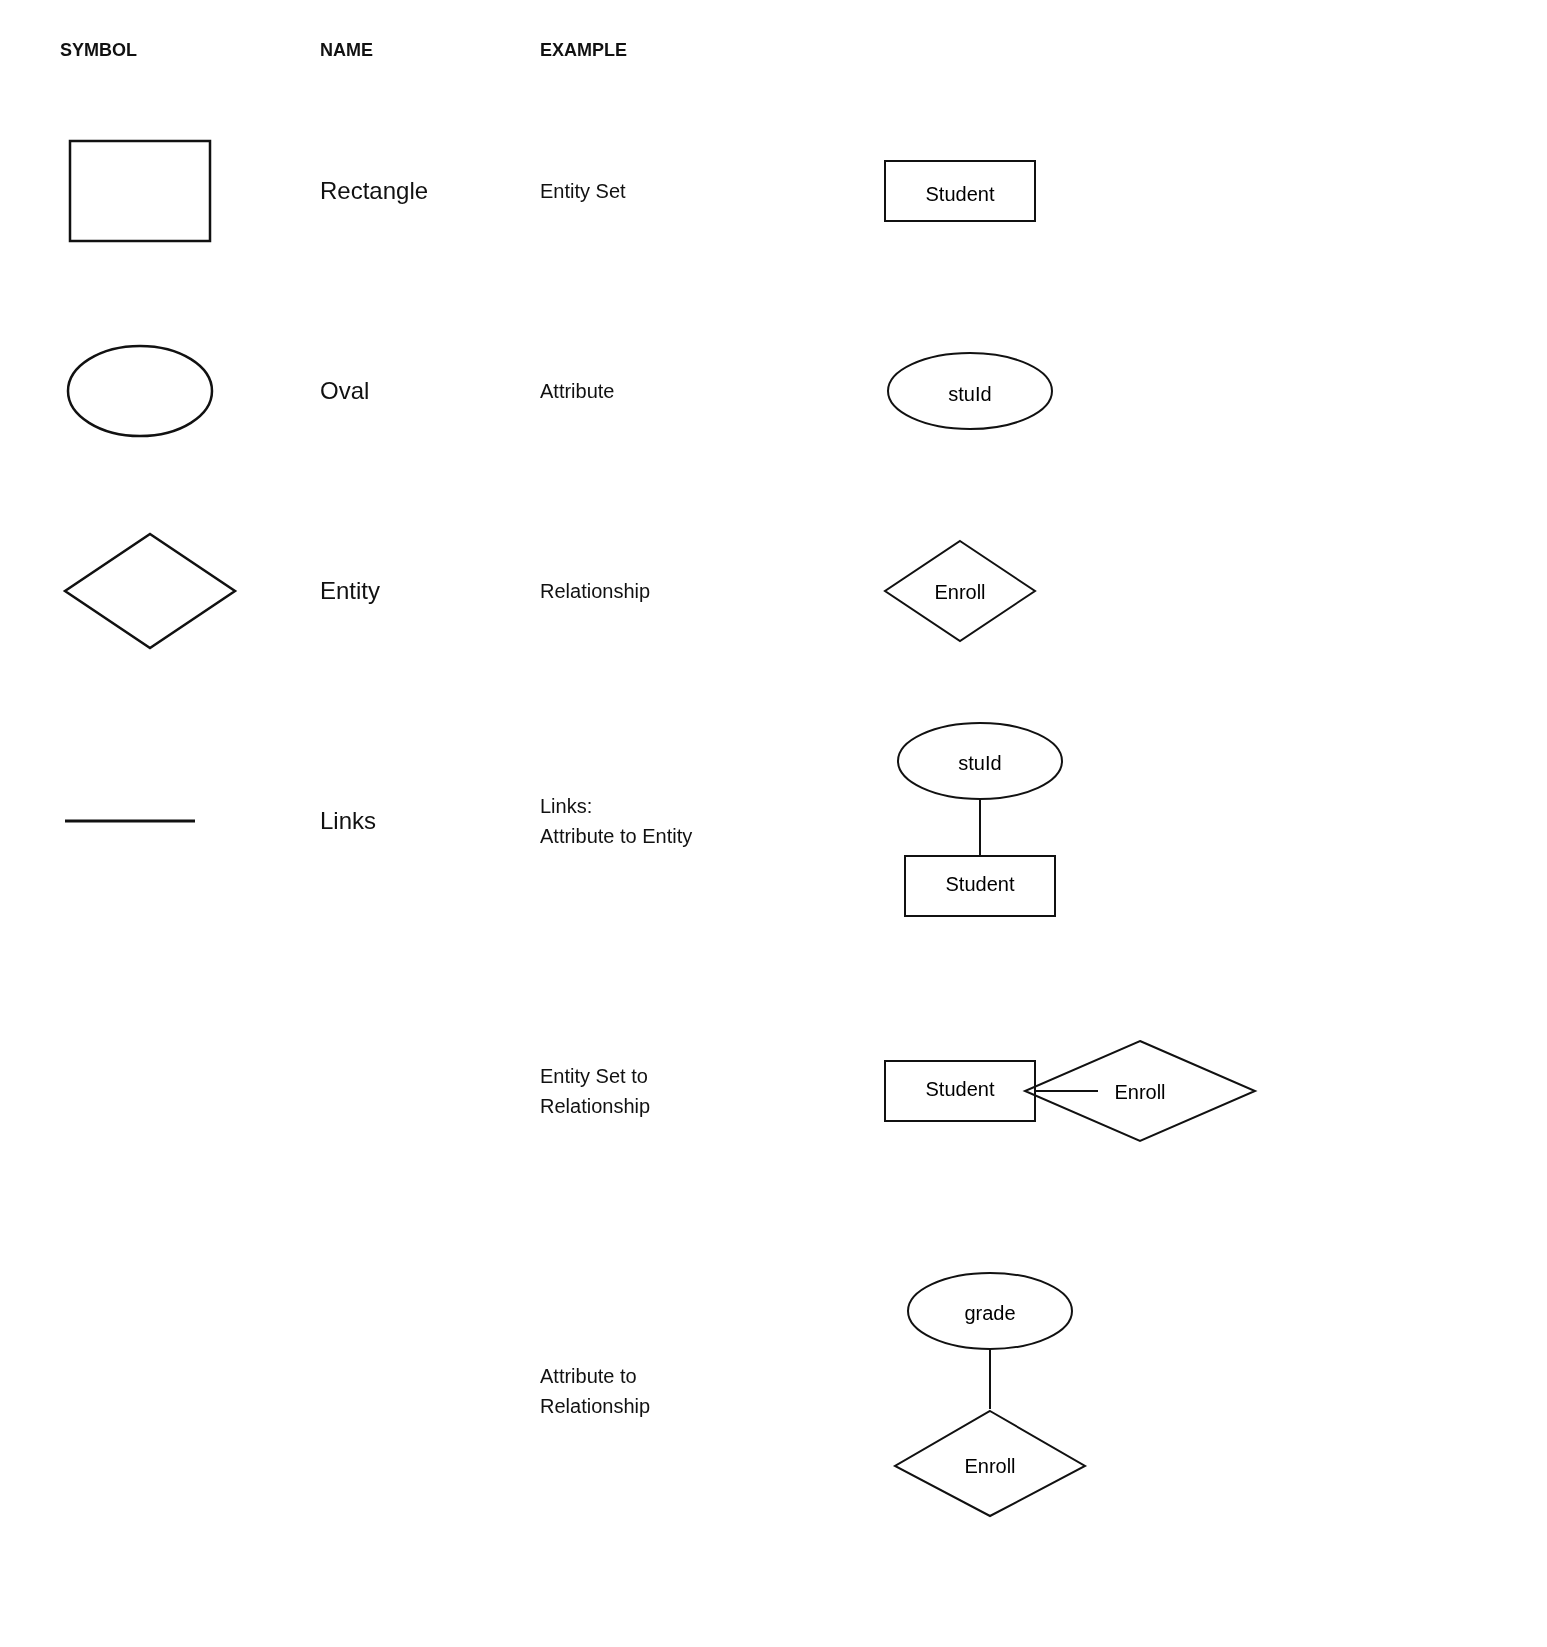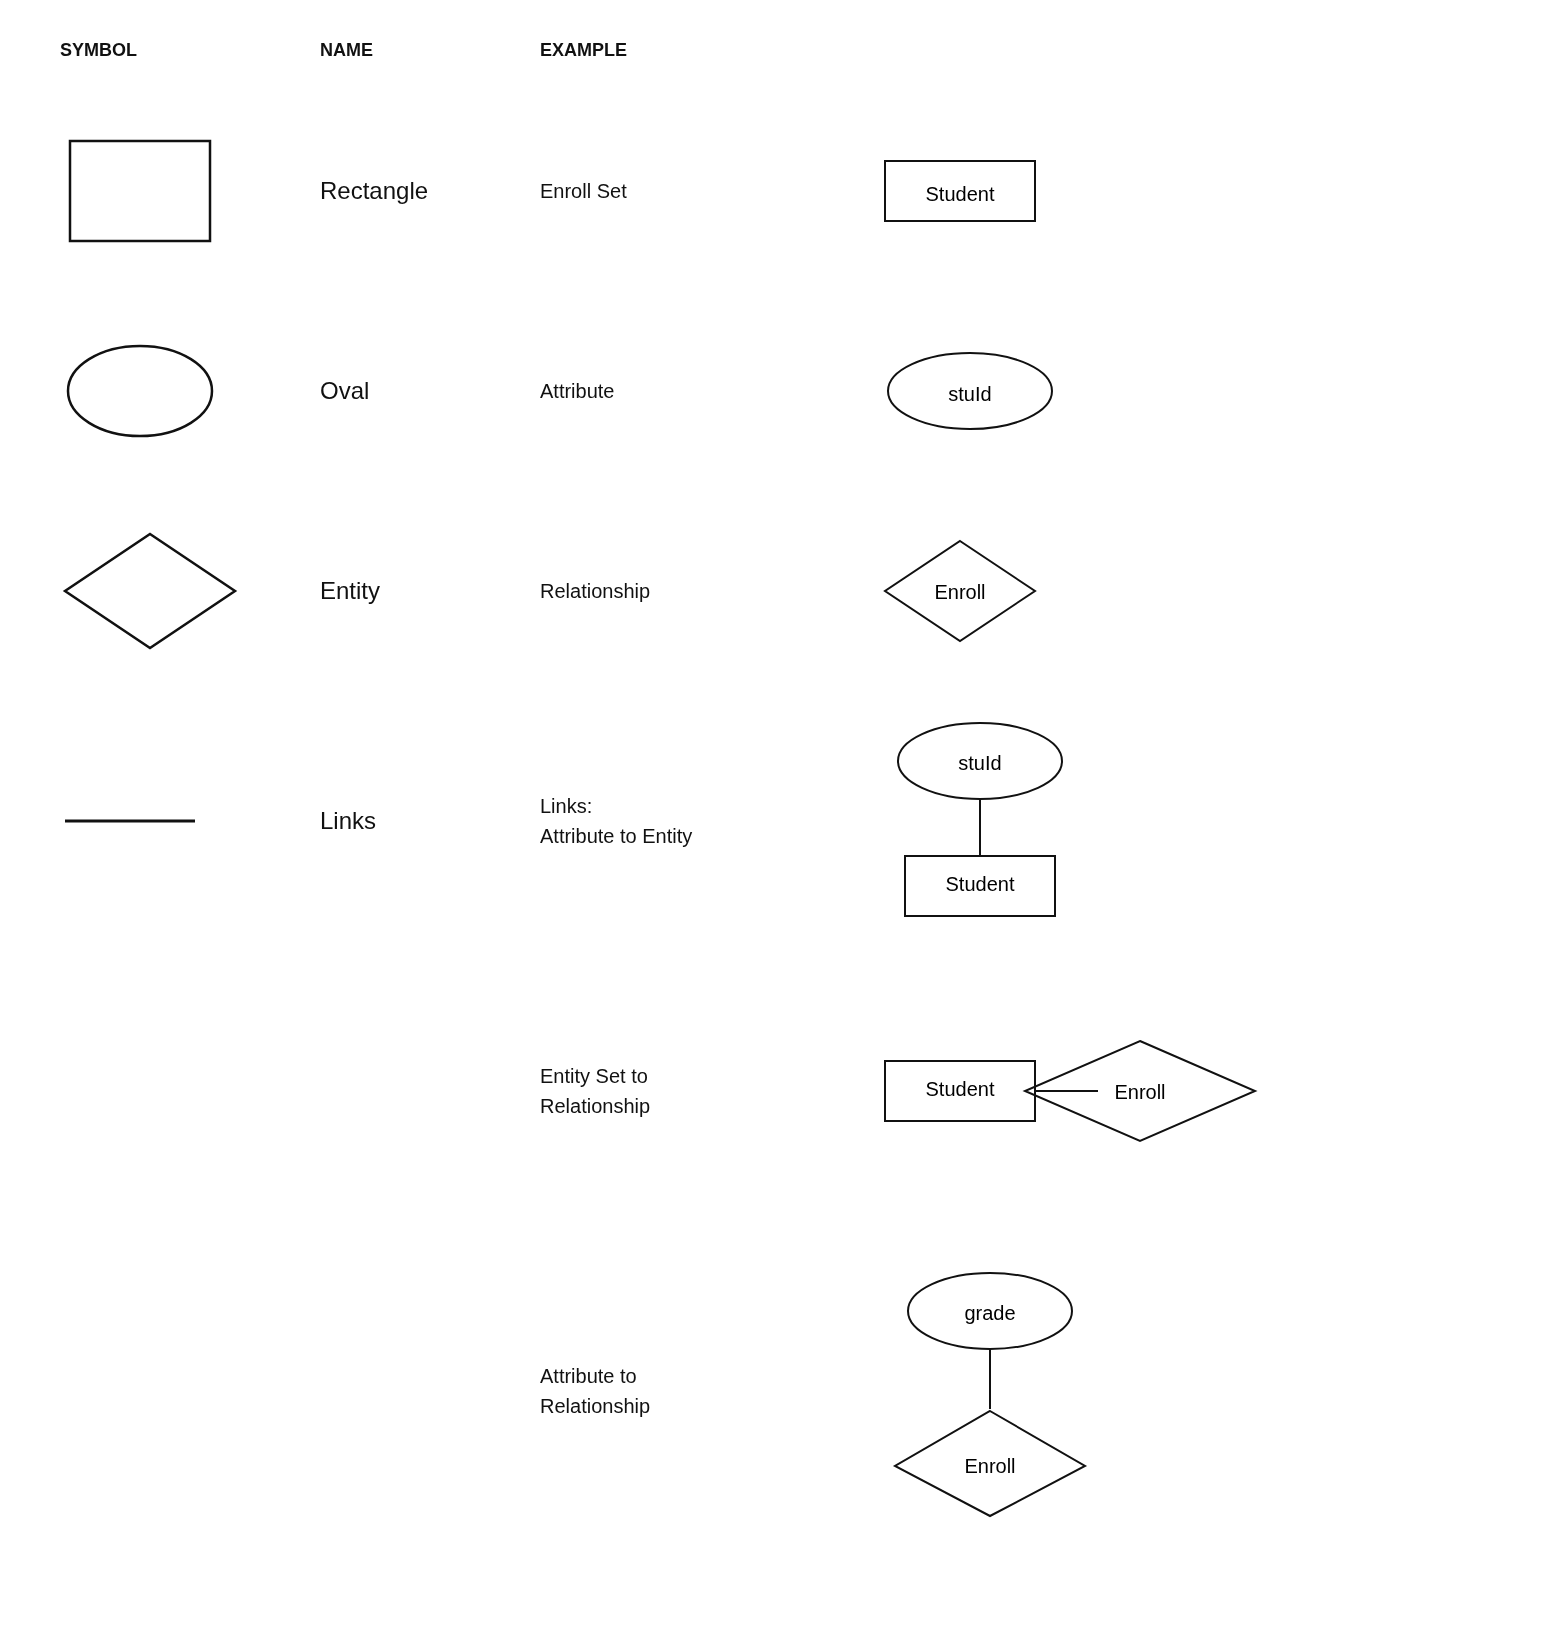--- a/index.html
+++ b/index.html
@@ -111,21 +111,21 @@
   <div>EXAMPLE</div>
 </div>
 
 <div class="content-row">
   <div class="symbol-cell">
     <svg class="rect-symbol" viewBox="0 0 160 120">
       <rect x="10" y="10" width="140" height="100" fill="none" stroke="#111" stroke-width="2.5"></rect>
     </svg>
   </div>
   <div class="name-cell">Rectangle</div>
-  <div class="meaning-cell">Enroll Set</div>
+  <div class="meaning-cell">Entity Set</div>
   <div class="example-cell">
     <svg width="160" height="70" viewBox="0 0 160 70">
       <rect x="5" y="5" width="150" height="60" fill="none" stroke="#111" stroke-width="2"></rect>
       <text x="80" y="40" text-anchor="middle" dominant-baseline="middle" font-size="20" font-family="Arial, sans-serif">Student</text>
     </svg>
   </div>
 </div>
 
 <div class="content-row">
   <div class="symbol-cell">

